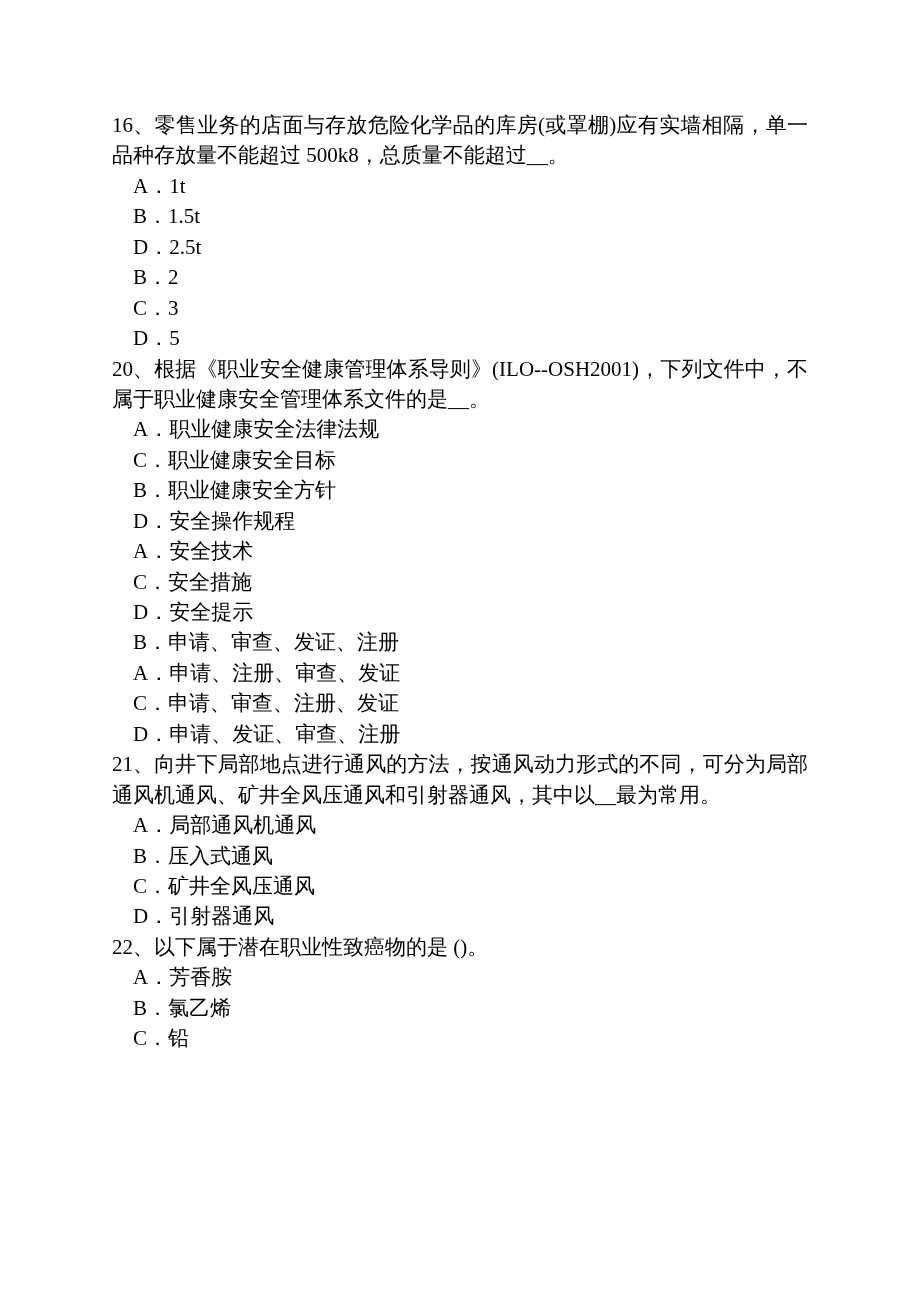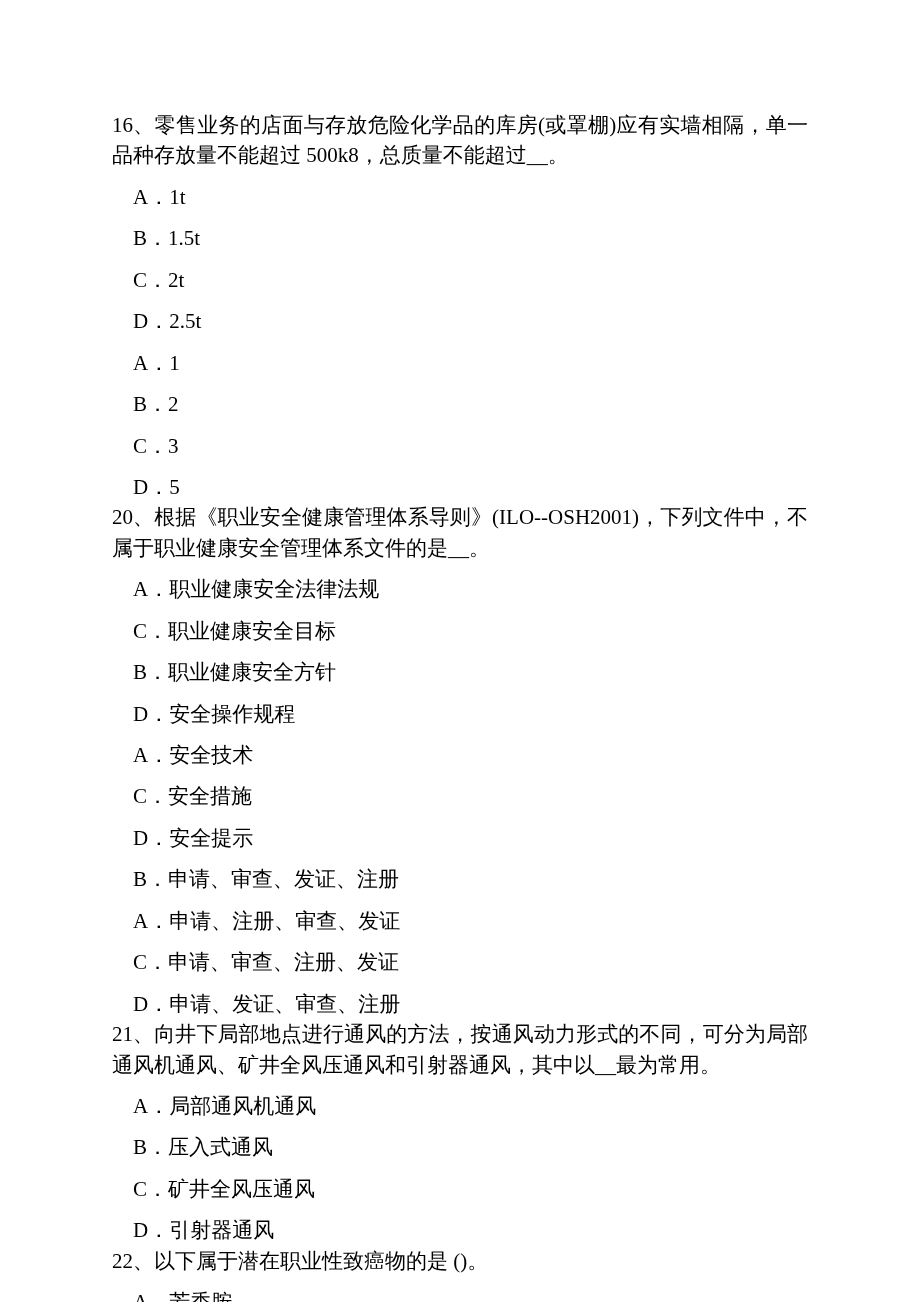--- a/index.html
+++ b/index.html
@@ -15,37 +15,34 @@
     width: 920px;
     min-height: 1302px;
     box-sizing: border-box;
     padding: 110px 112px 60px 112px;
   }
   .question {
     text-align: justify;
   }
   .option {
     padding-left: 1em;
-    margin-top: 11px;
   }
 </style>
 </head>
 <body>
 
 <div class="page">
 
   <div class="question">
     <span><span>16</span>、</span><span>零售业务的店面与存放危险化学品的库房(或罩棚)应有实墙相隔，单一品种存放量不能超过 500k8，总质量不能超过__。</span>
   </div>
   <div class="option">A．1t</div>
   <div class="option">B．1.5t</div>
-  <div class="option">C．2t</div>
   <div class="option">D．2.5t</div>
 
-  <div class="option">A．1</div>
   <div class="option">B．2</div>
   <div class="option">C．3</div>
   <div class="option">D．5</div>
 
   <div class="question">
     <span><span>20</span>、</span><span>根据《职业安全健康管理体系导则》(ILO--OSH2001)，下列文件中，不属于职业健康安全管理体系文件的是__。</span>
   </div>
   <div class="option">A．职业健康安全法律法规</div>
   <div class="option">C．职业健康安全目标</div>
   <div class="option">B．职业健康安全方针</div>

